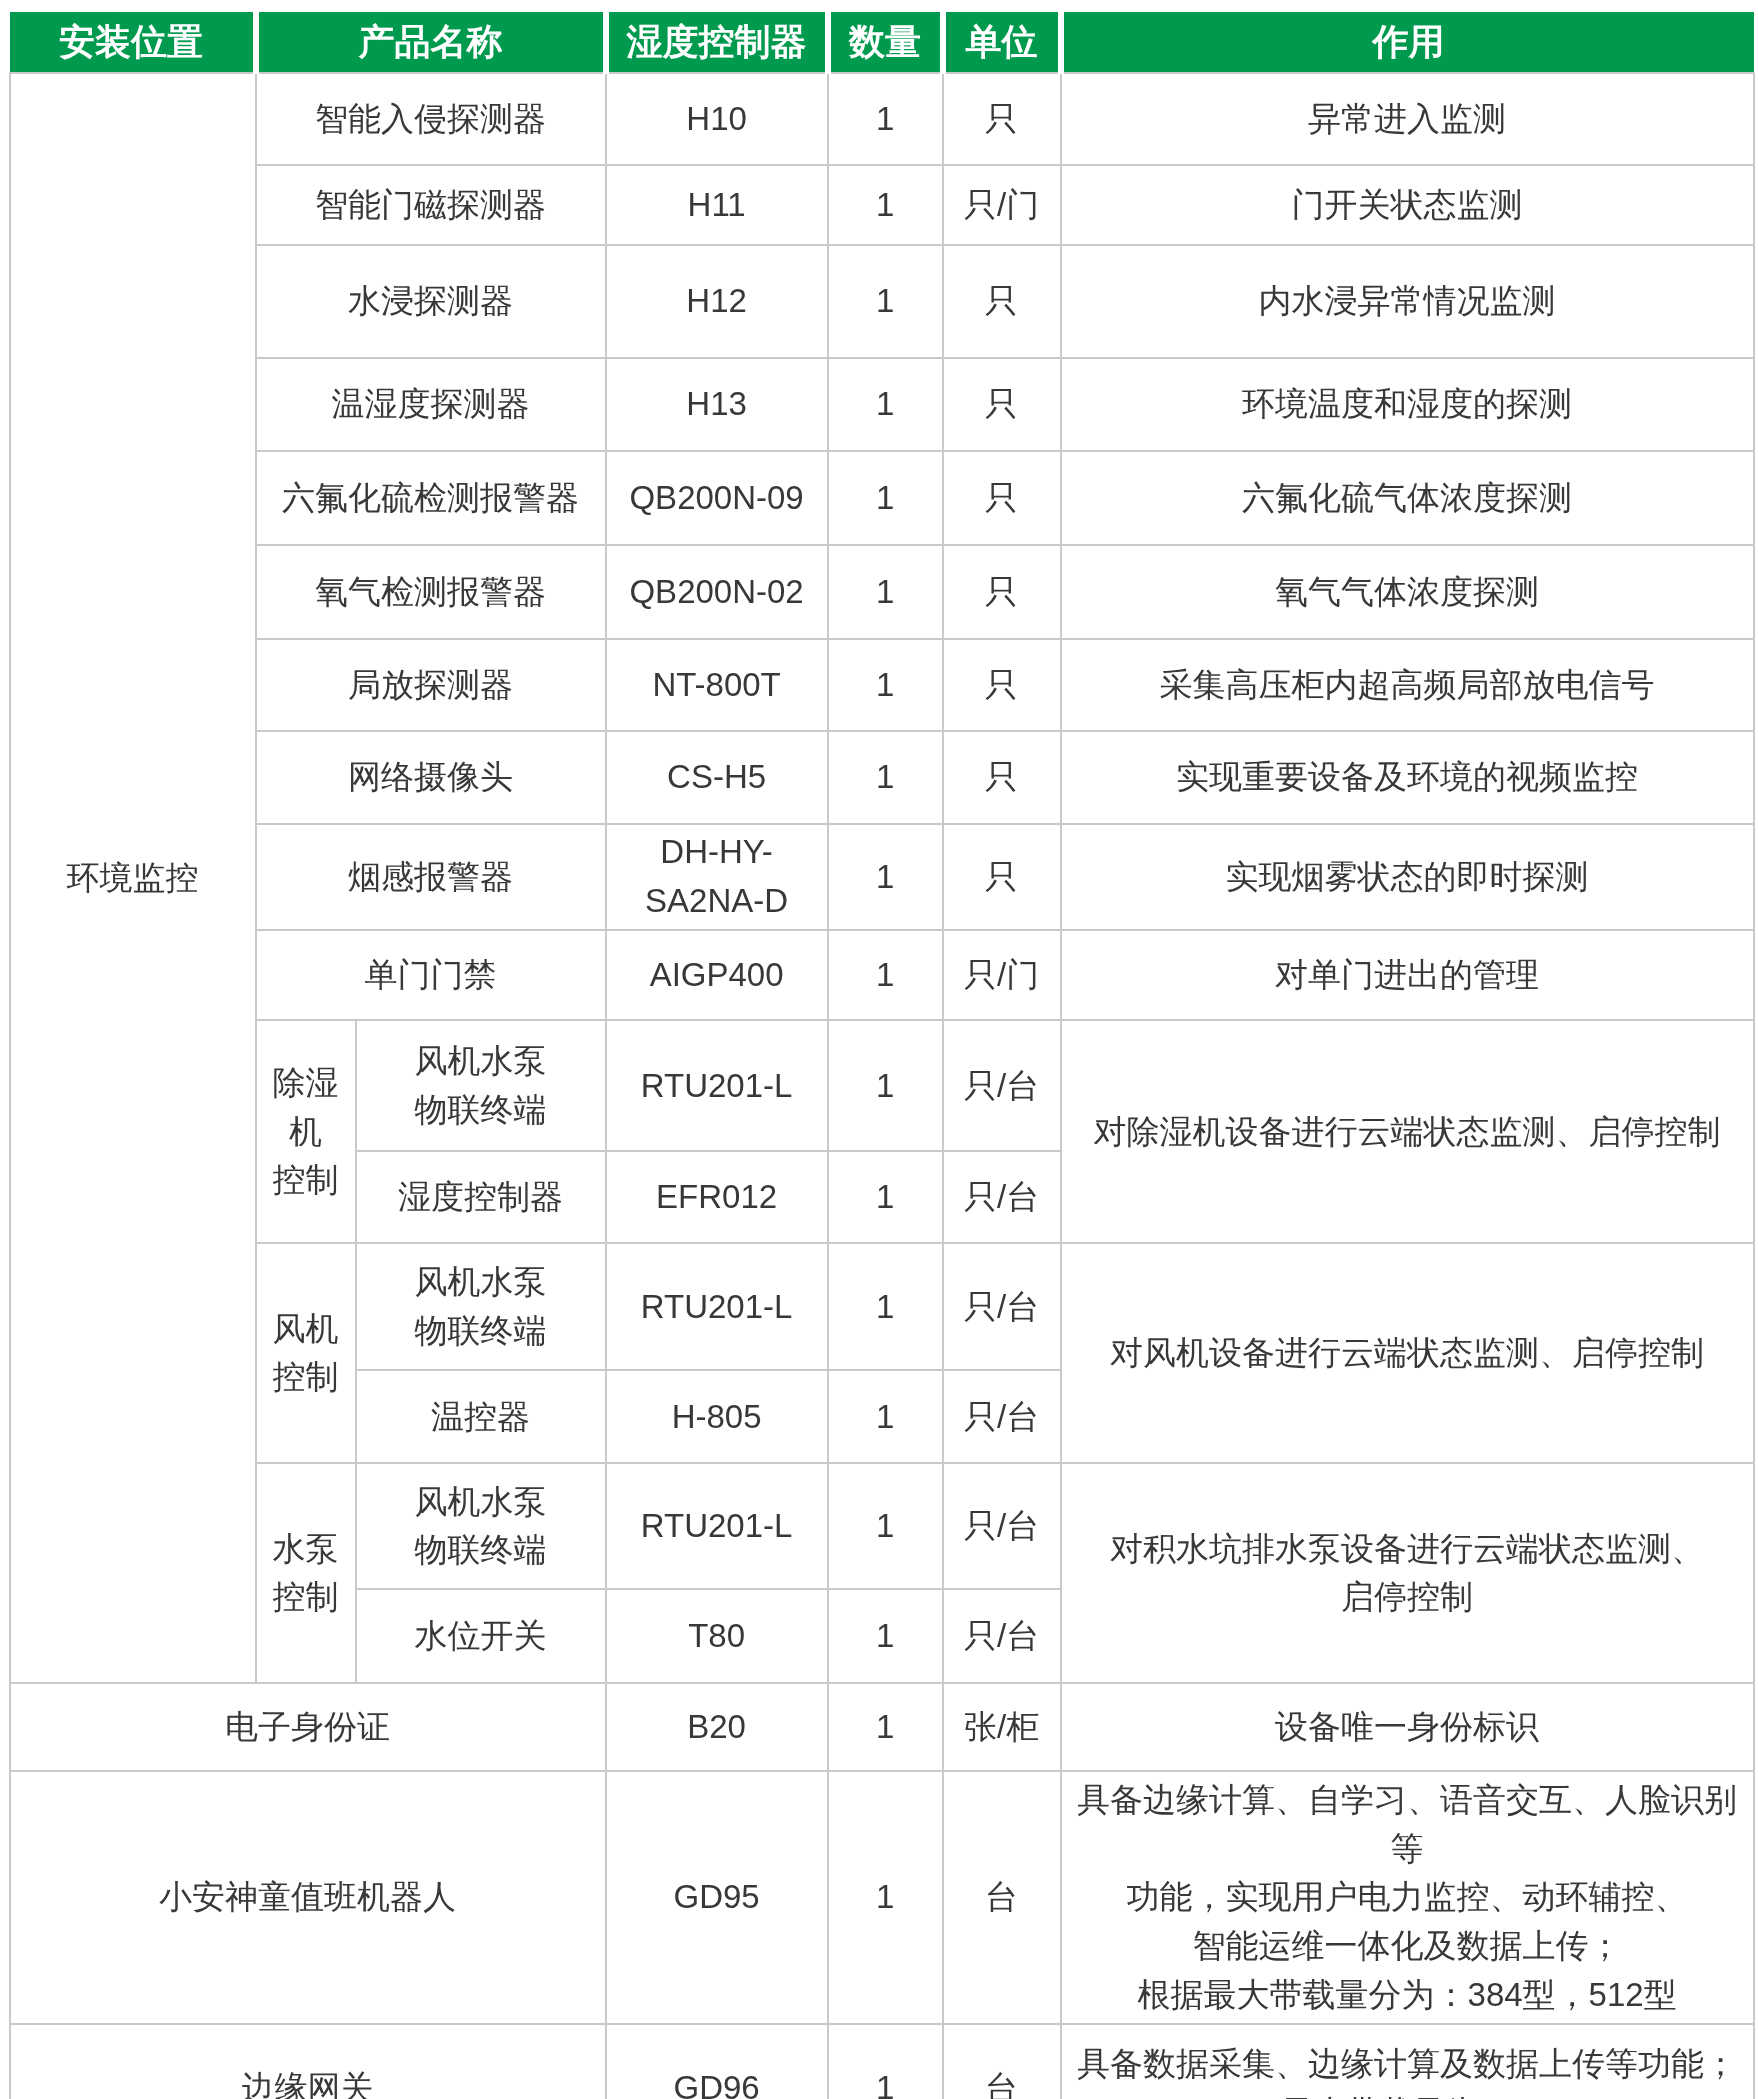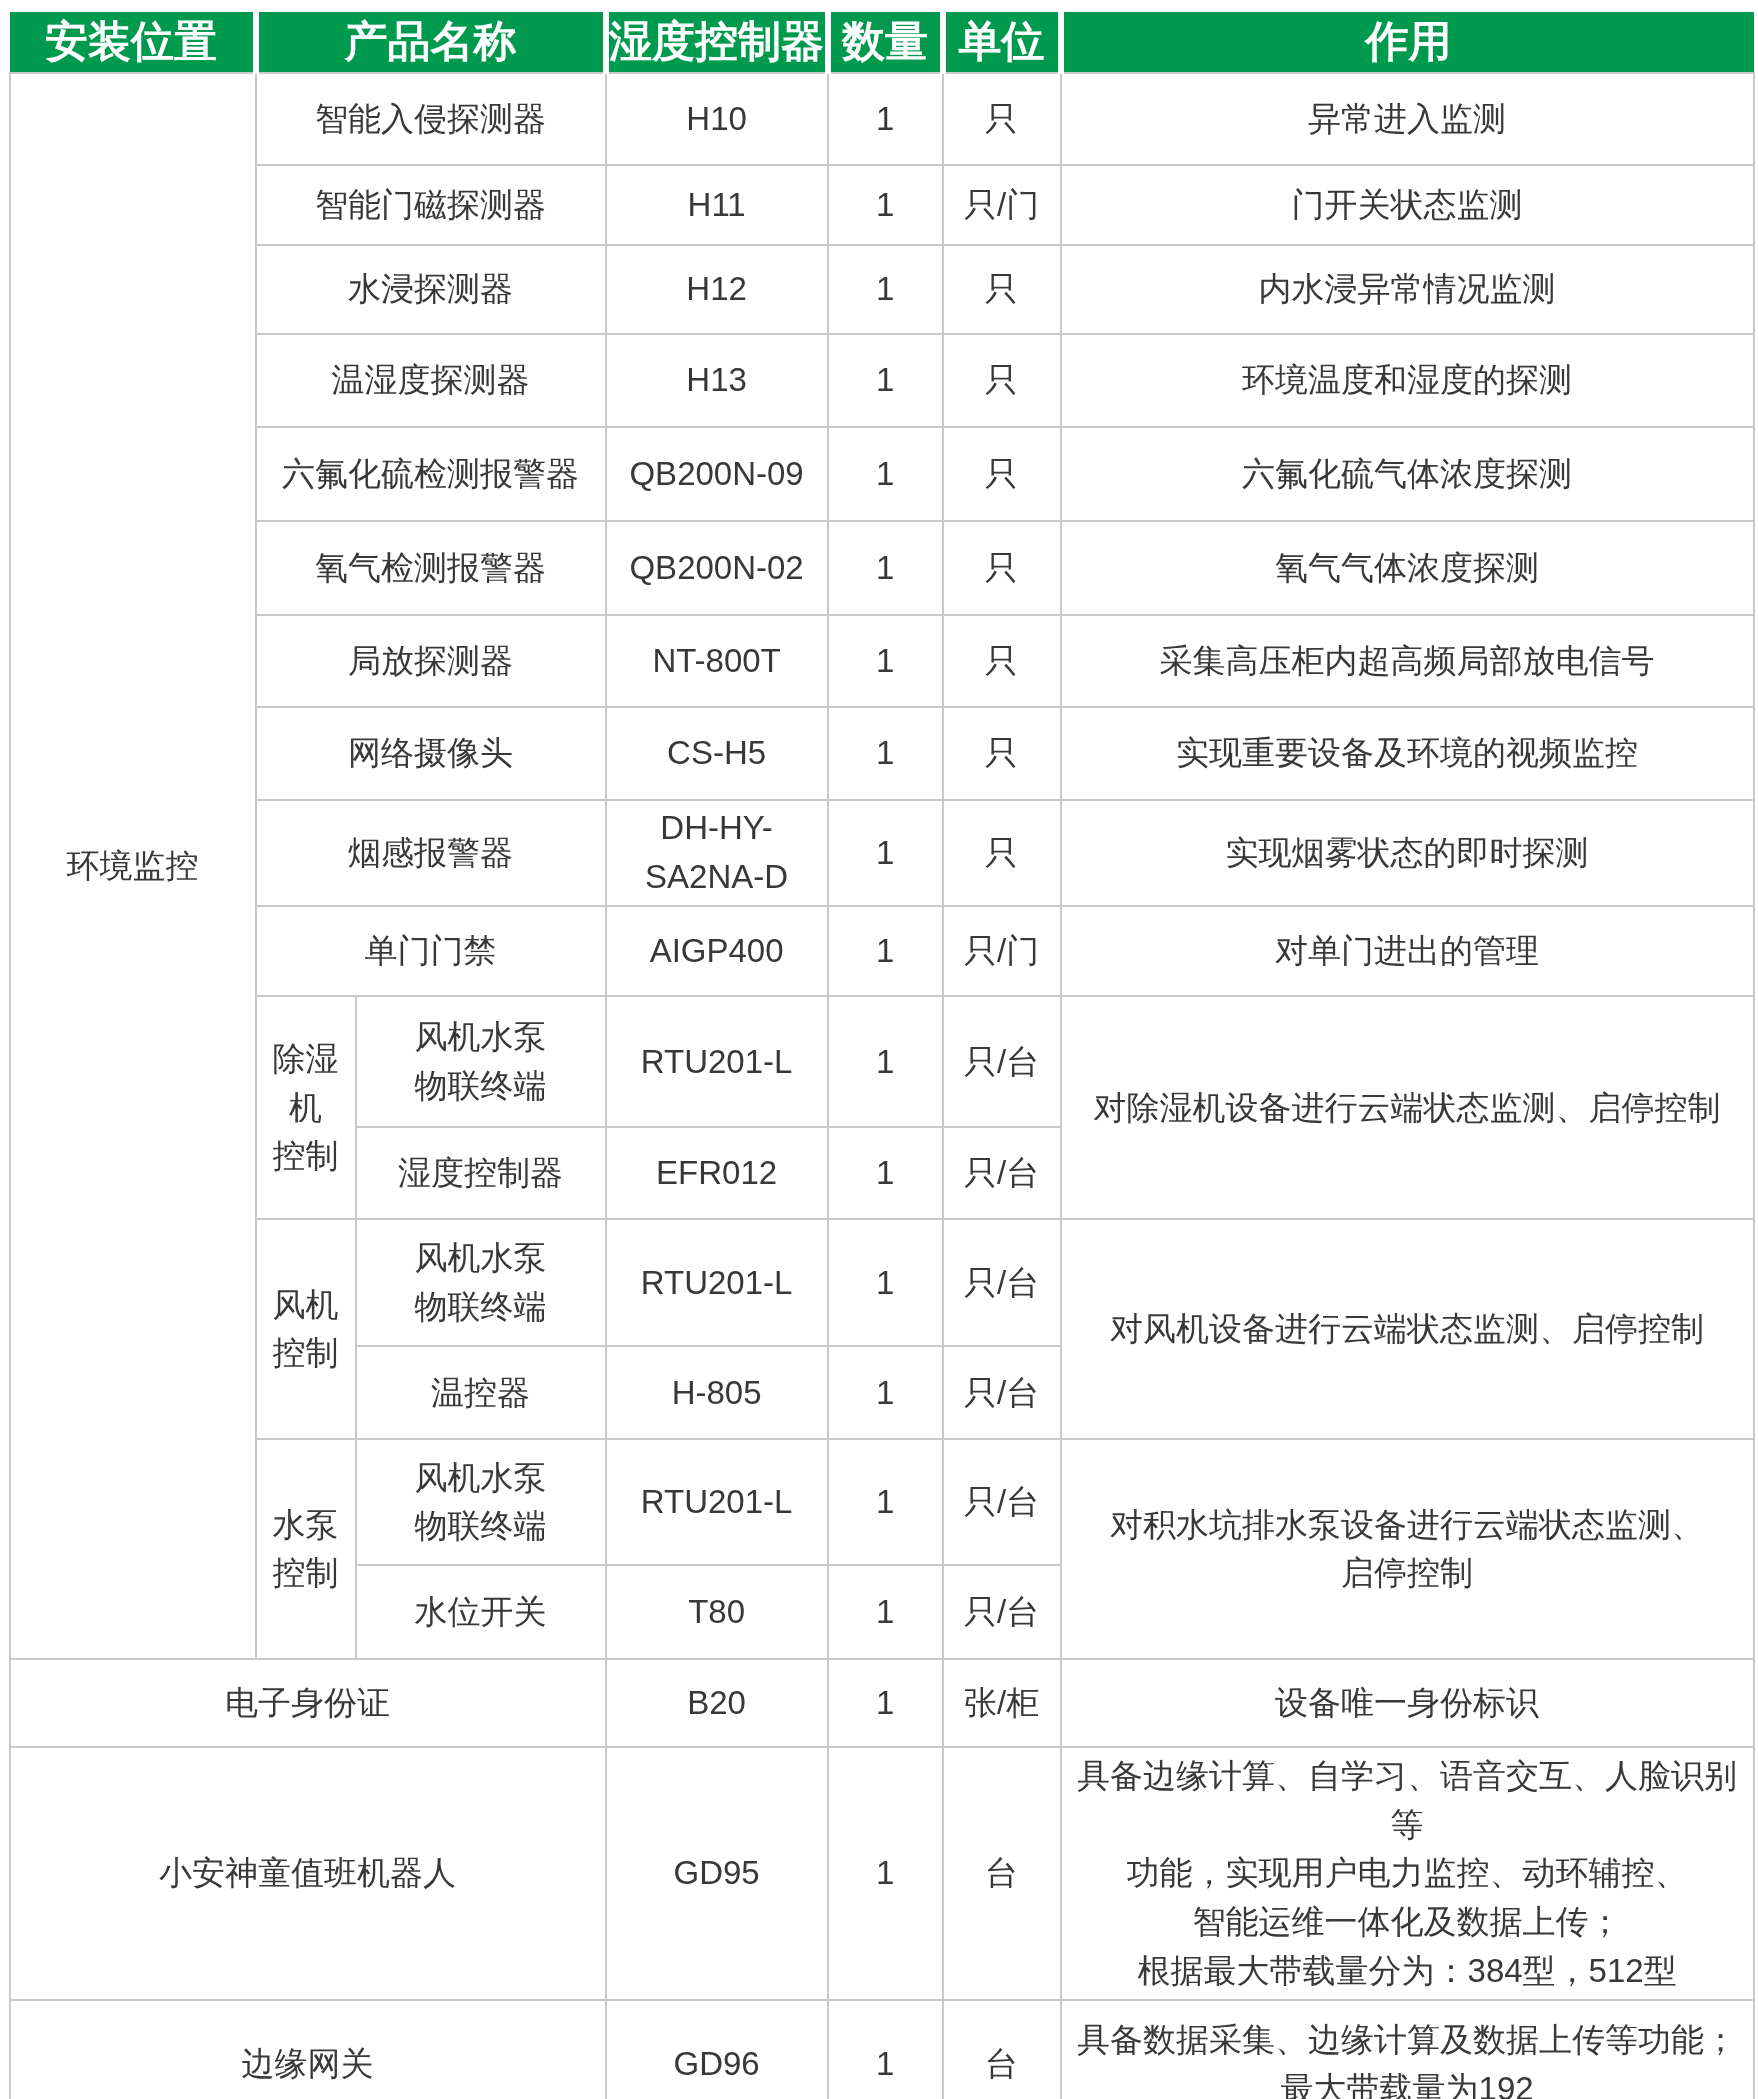--- a/index.html
+++ b/index.html
@@ -34,21 +34,21 @@
     color: var(--text);
     font-size: 33px;
     line-height: 1.48;
     white-space: pre-line;
     padding: 3.4px 5.2px;
     overflow: hidden;
   }
   table.spec th {
     background: var(--header-bg);
     color: var(--header-text);
-    font-size: 43px;
+    font-size: 36px;
     font-weight: bold;
     text-align: center;
     vertical-align: middle;
     border: 0;
     border-left: 6px solid #ffffff;
     padding: 0;
   }
   table.spec th:first-child { border-left: 0; }
   td.mono {
     font-size: 36px;
@@ -94,21 +94,21 @@
         <td>只</td>
         <td>异常进入监测</td>
       </tr>
       <tr style="height:80px">
         <td colspan="2">智能门磁探测器</td>
         <td class="mono">H11</td>
         <td class="mono">1</td>
         <td>只/门</td>
         <td>门开关状态监测</td>
       </tr>
-      <tr style="height:89px">
+      <tr style="height:113px">
         <td colspan="2">水浸探测器</td>
         <td class="mono">H12</td>
         <td class="mono">1</td>
         <td>只</td>
         <td>内水浸异常情况监测</td>
       </tr>
       <tr style="height:93px">
         <td colspan="2">温湿度探测器</td>
         <td class="mono">H13</td>
         <td class="mono">1</td>

